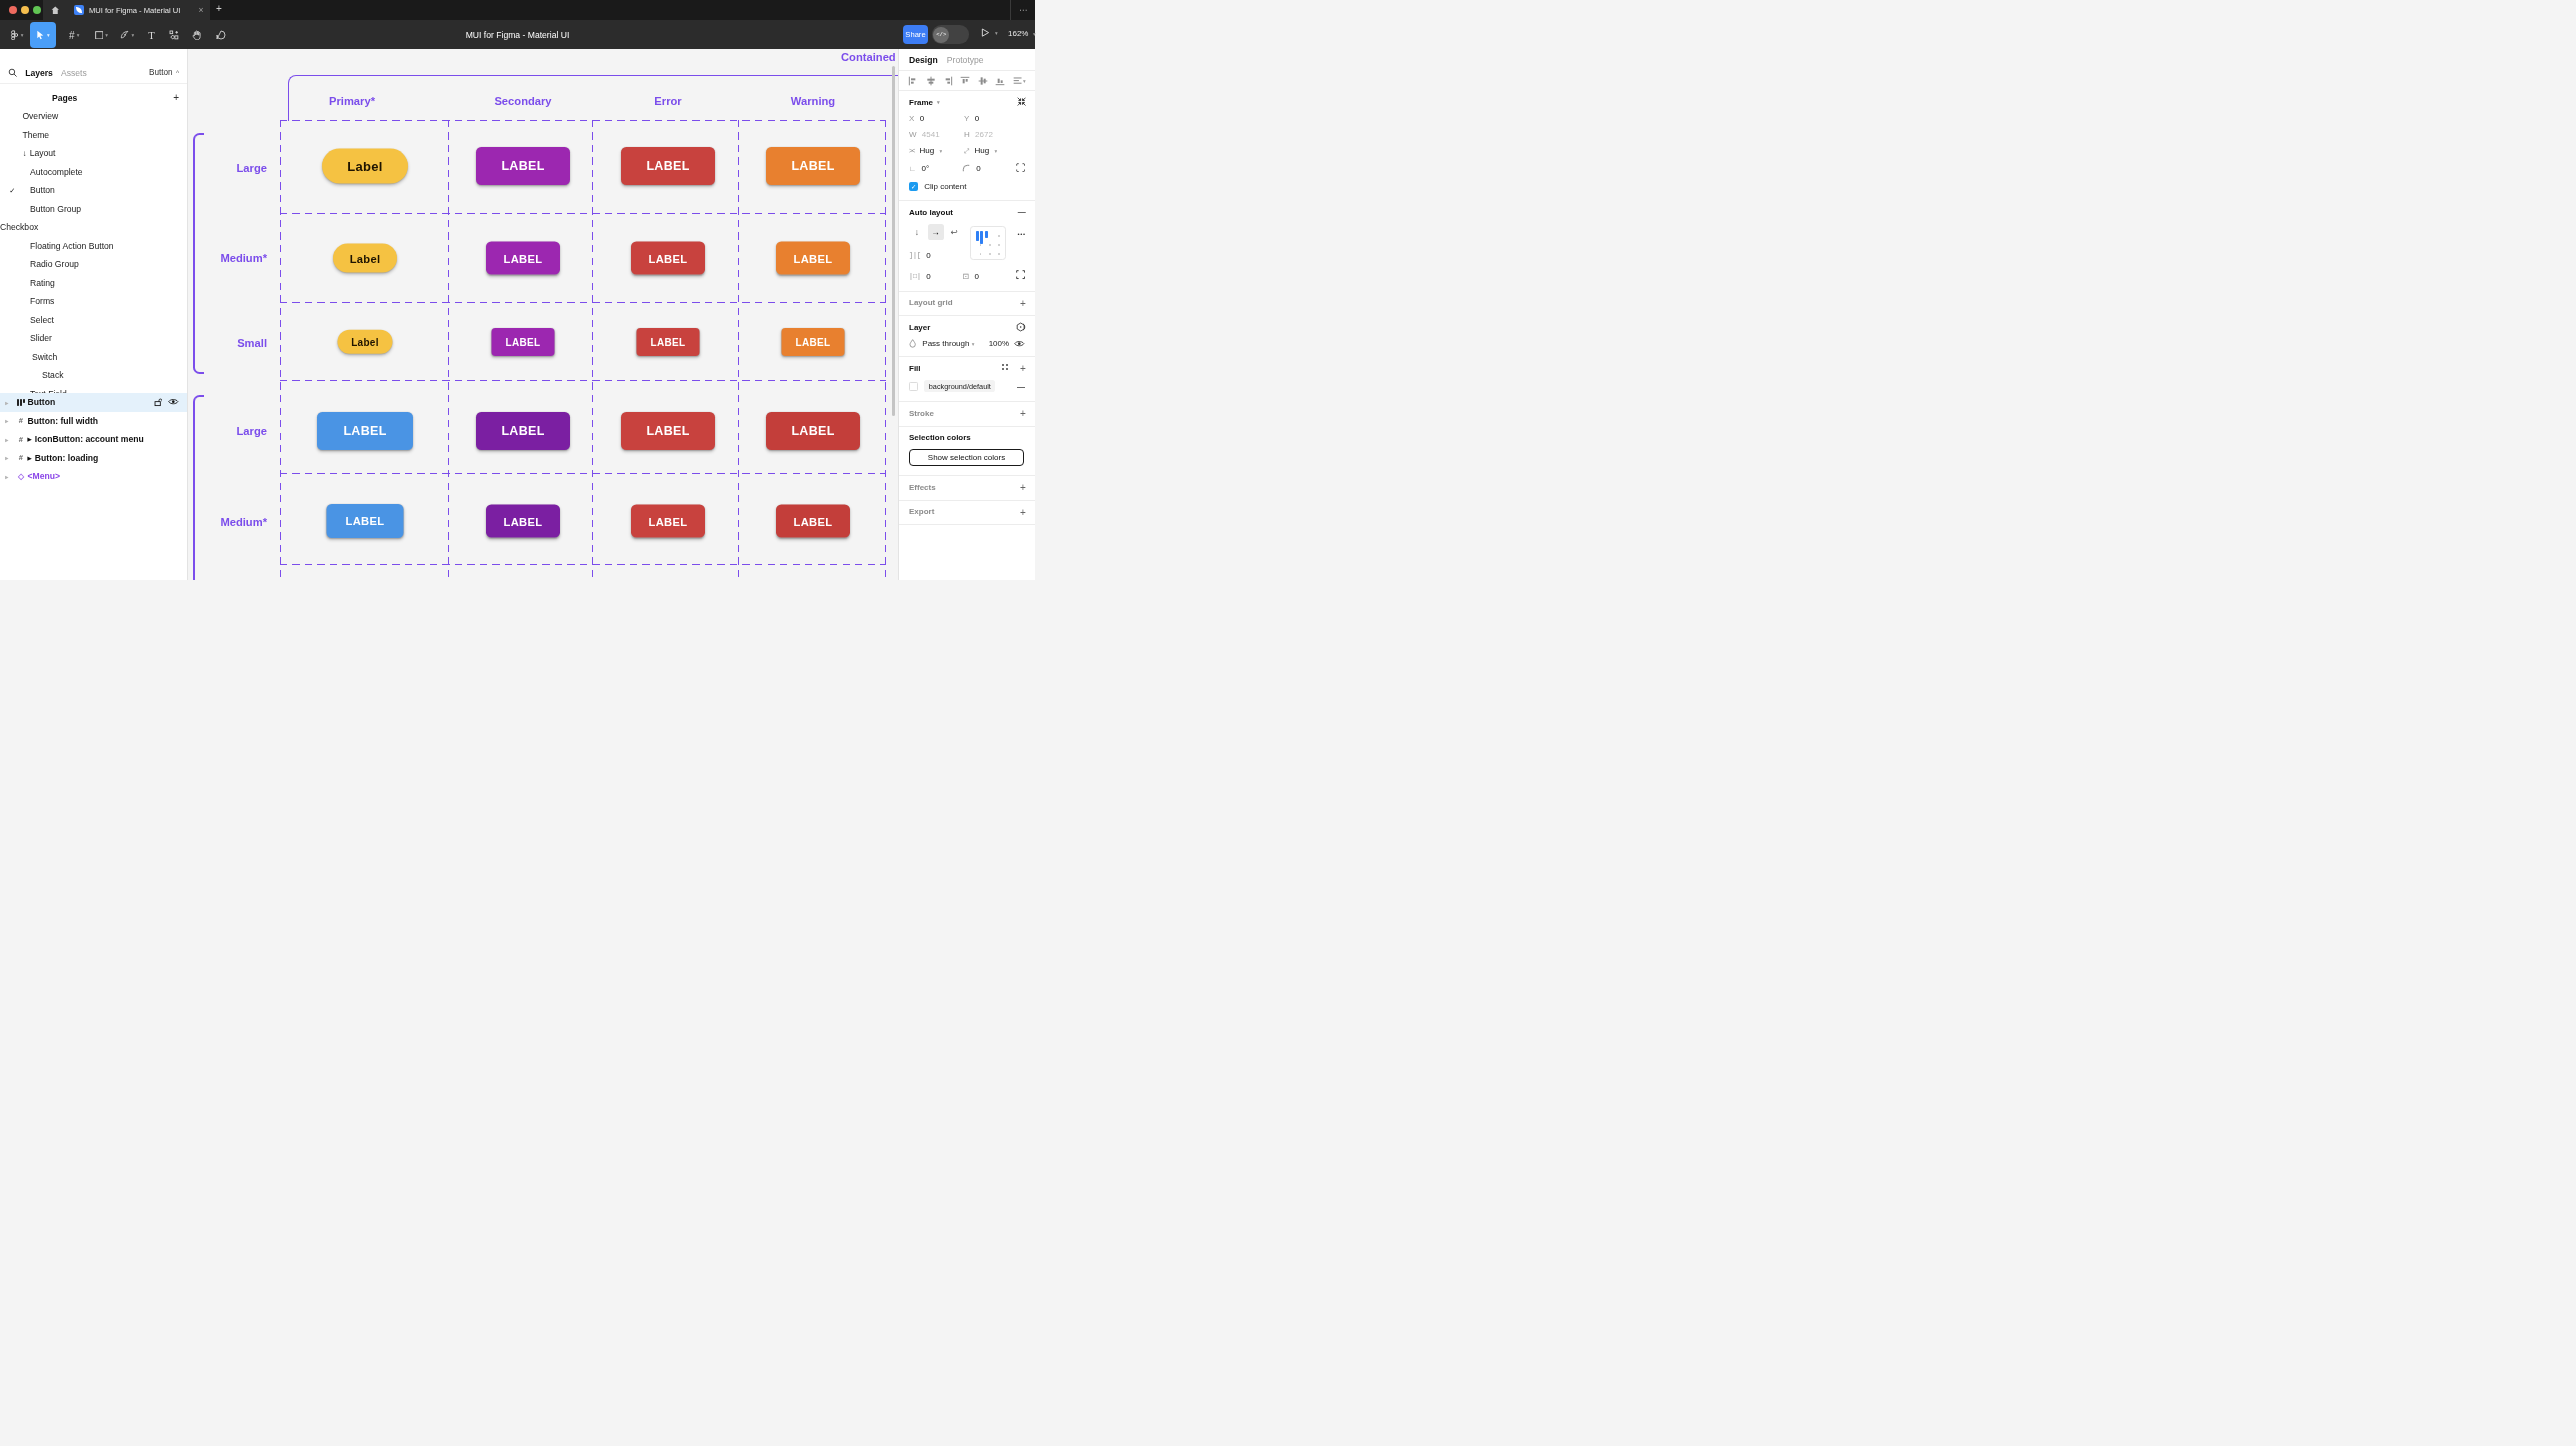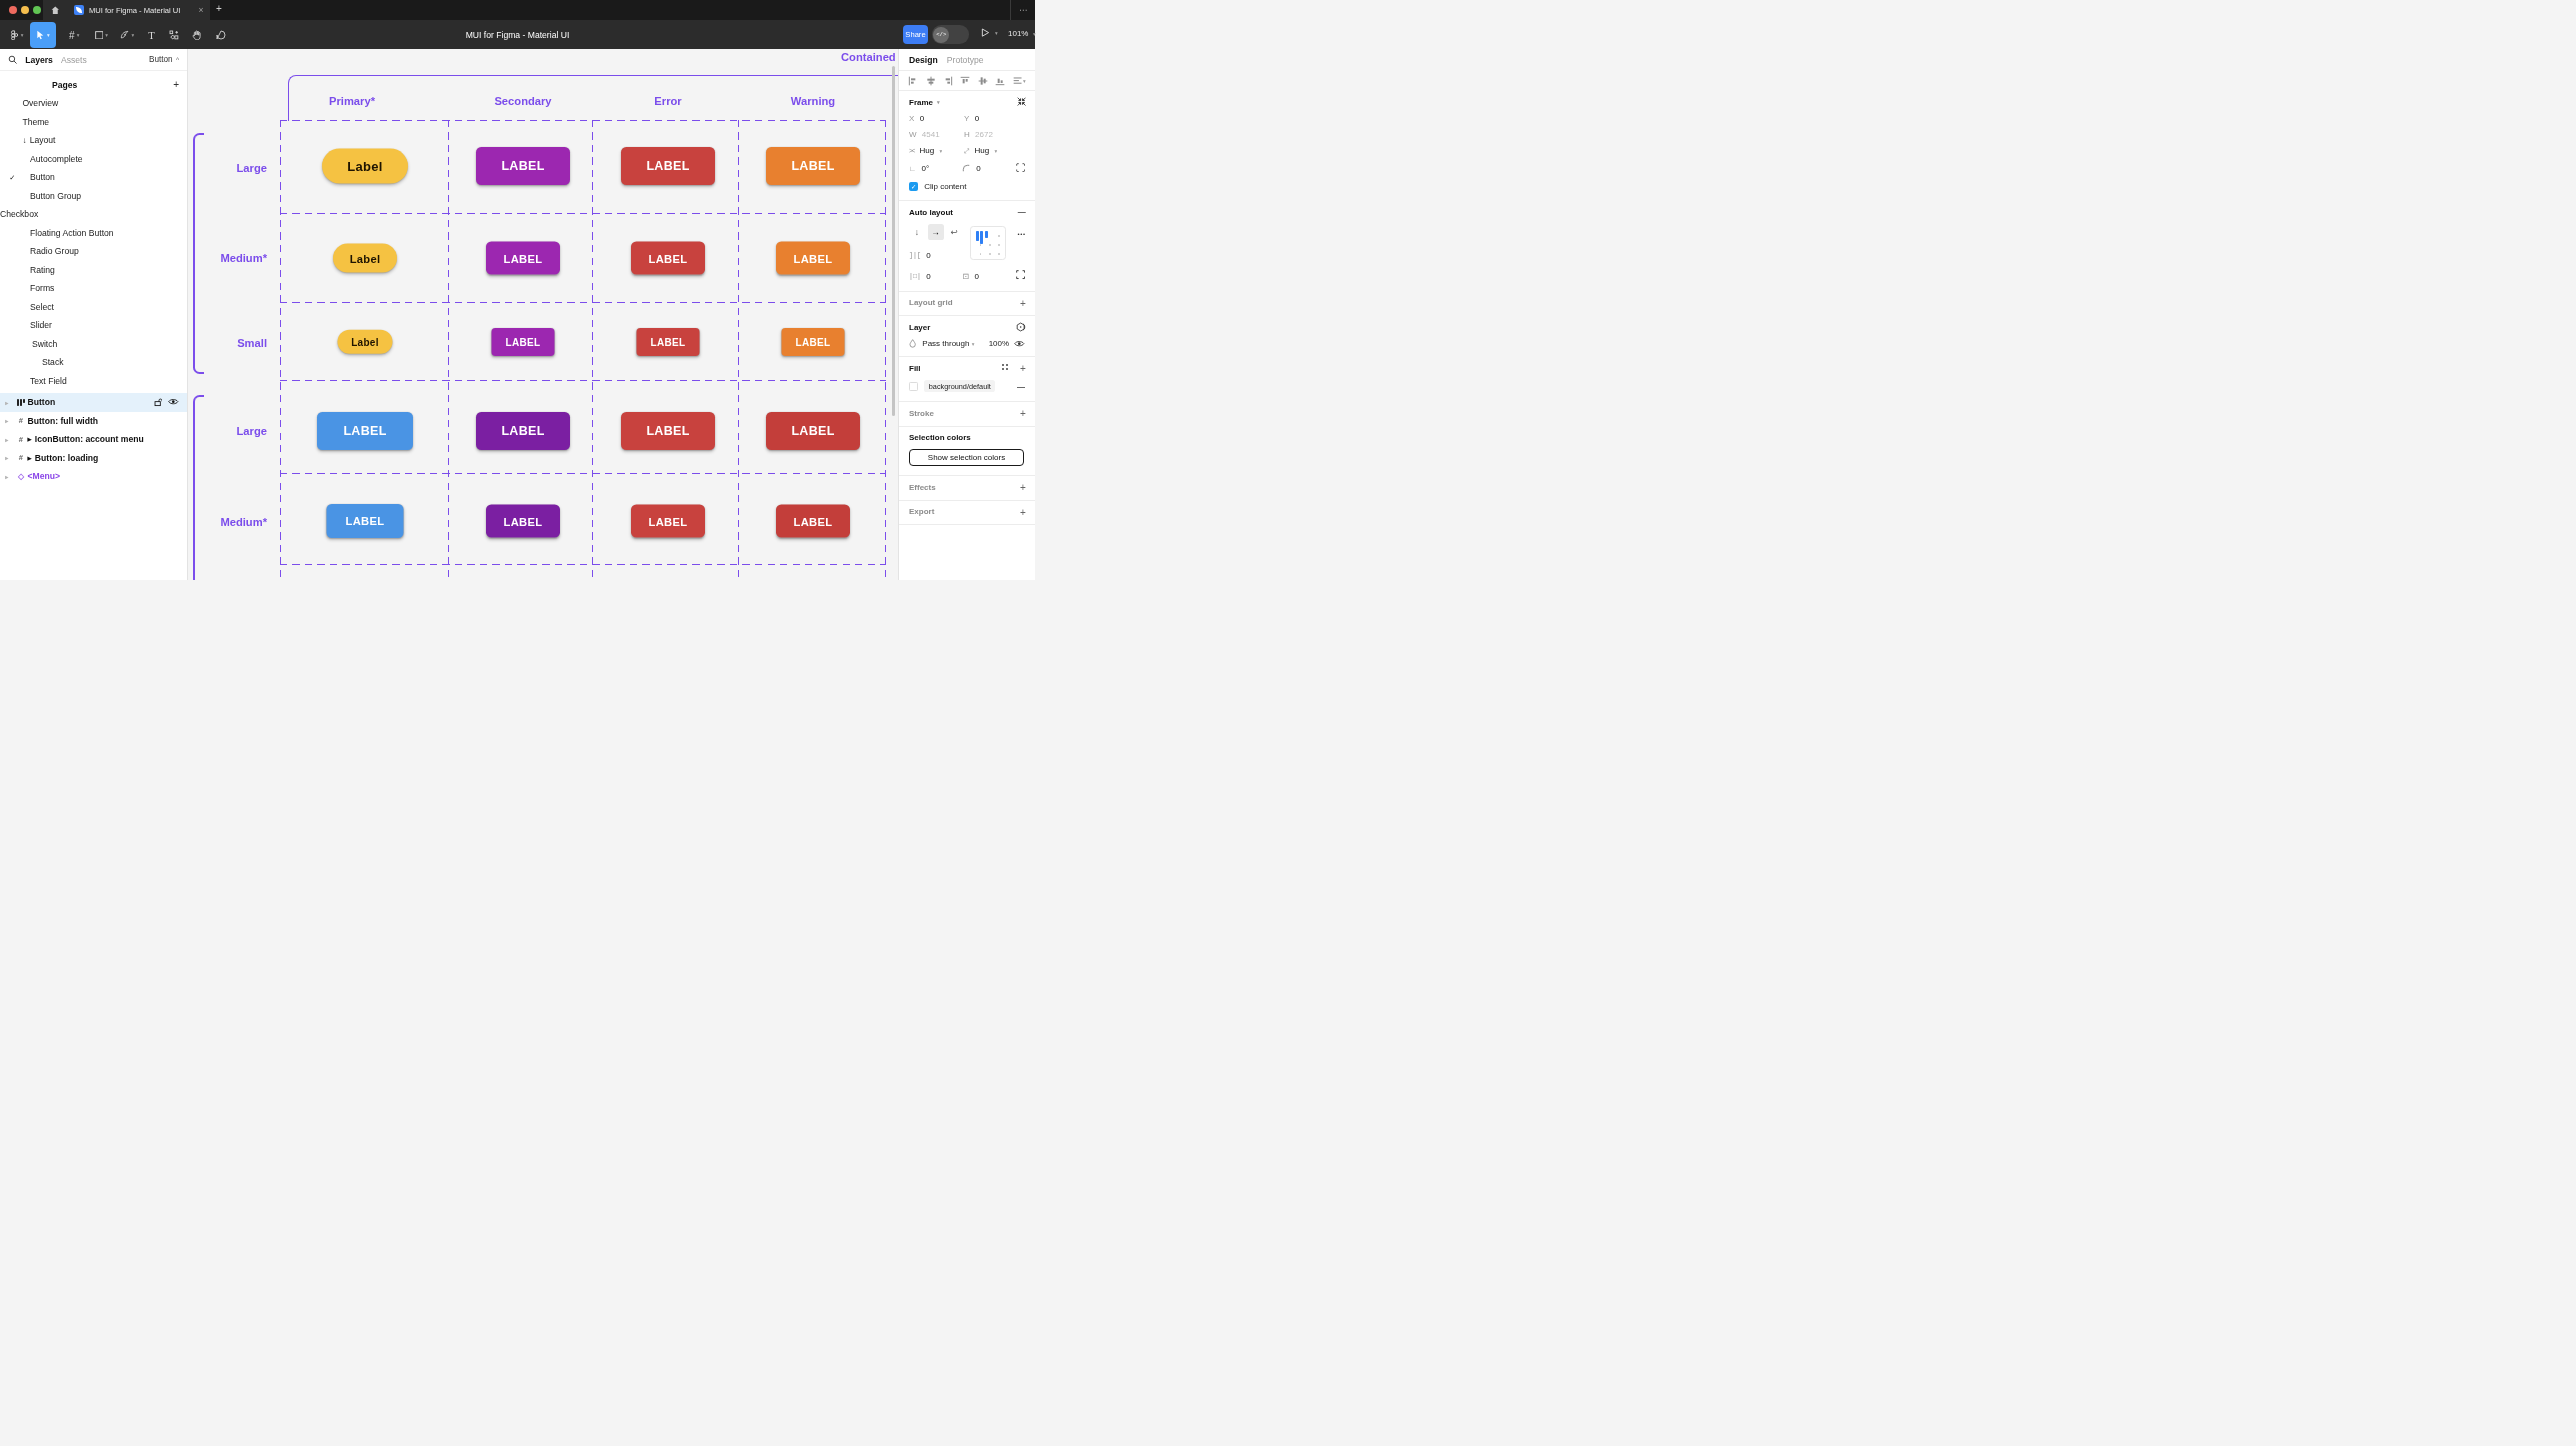--- a/index.html
+++ b/index.html
@@ -25,21 +25,21 @@
   #tool-move { position:absolute; left:30px; top:2px; width:26px; height:26px; background:#4A9EF8; border-radius:4px; display:flex; align-items:center; justify-content:center; }
   #toolbar-title { position:absolute; left:0; right:0; top:0; height:30px; display:flex; align-items:center; justify-content:center; color:#FFFFFF; font-size:8.6px; }
   #share-btn { position:absolute; left:903px; top:5.3px; width:25px; height:18.5px; background:#3D7DF5; border-radius:4px; color:#fff; font-size:7.6px; display:flex; align-items:center; justify-content:center; }
   #dev-toggle { position:absolute; left:932px; top:5.3px; width:37px; height:18.5px; background:#424242; border-radius:9.2px; }
   #dev-knob { position:absolute; left:1.3px; top:1.3px; width:16px; height:16px; background:#6B6B6B; border-radius:50%; color:#fff; font-size:5.6px; display:flex; align-items:center; justify-content:center; font-family:"Liberation Mono", monospace; }
   #present-wrap { position:absolute; left:981px; top:8px; display:flex; align-items:center; gap:3.3px; color:#D9D9D9; }
   #zoom-wrap { position:absolute; left:1008px; top:9.2px; color:#E8E8E8; font-size:8px; display:flex; gap:2.6px; align-items:center; }
 
   
   #sidebar { position:absolute; left:0; top:49px; width:188px; height:531px; background:#fff; border-right:0.7px solid #E3E3E3; }
-  #sb-head { position:relative; height:22px; border-bottom:0.7px solid #EFEFEF; display:flex; align-items:center; padding:0 8px; gap:8px; }
+  #sb-head { position:relative; height:22px; border-bottom:0.7px solid #EFEFEF; display:flex; align-items:center; padding:0 8px; gap:8px;margin-top:13px; }
   #sb-head .t-layers { font-size:8.6px; font-weight:700; color:#111; }
   #sb-head .t-assets { font-size:8.6px; color:#9A9A9A; }
   #sb-sel { margin-left:auto; font-size:8.2px; color:#333; display:flex; gap:3.3px; align-items:center; }
   #pages-row { display:flex; align-items:center; padding:8px 8px 4px 8px; }
   #pages-row .lbl { font-size:8.6px; font-weight:700; color:#111;margin-left:44px; }
   #pages-row .plus { margin-left:auto; font-size:10px; color:#333; }
   .pg-item { position:relative; height:18.5px; display:flex; align-items:center; font-size:8.6px; color:#222; }
   .pg-check { position:absolute; left:9.2px; font-size:7.3px; color:#111; }
   .pg-arrow { margin-right:3.3px; font-size:8px; color:#222; }
   .layer-row { position:relative; height:18.5px; display:flex; align-items:center; font-size:8.6px; color:#111; font-weight:700; padding-left:5.3px; }
@@ -179,21 +179,21 @@
   <div id="dev-toggle">
     <span id="dev-knob">&lt;/&gt;</span>
   </div>
   <div id="present-wrap">
     <svg width="8.6" height="9.2" viewBox="0 0 13 14">
         <path d="M2 1.5 L11.5 7 L2 12.5 Z" fill="none" stroke="#E0E0E0" stroke-width="1.4" stroke-linejoin="round"></path>
       </svg>
     <span class="tchev">▾</span>
   </div>
   <div id="zoom-wrap">
-    <span>101%</span>
+    <span>162%</span>
     <span class="tchev">▾</span>
   </div>
 </div>
 
 <div id="sidebar">
   <div id="sb-head">
     <svg width="9.2" height="9.2" viewBox="0 0 14 14">
         <circle cx="6" cy="6" r="4.2" fill="none" stroke="#333" stroke-width="1.4"></circle>
         <path d="M9.2 9.2 L13 13" stroke="#333" stroke-width="1.4"></path>
       </svg>

